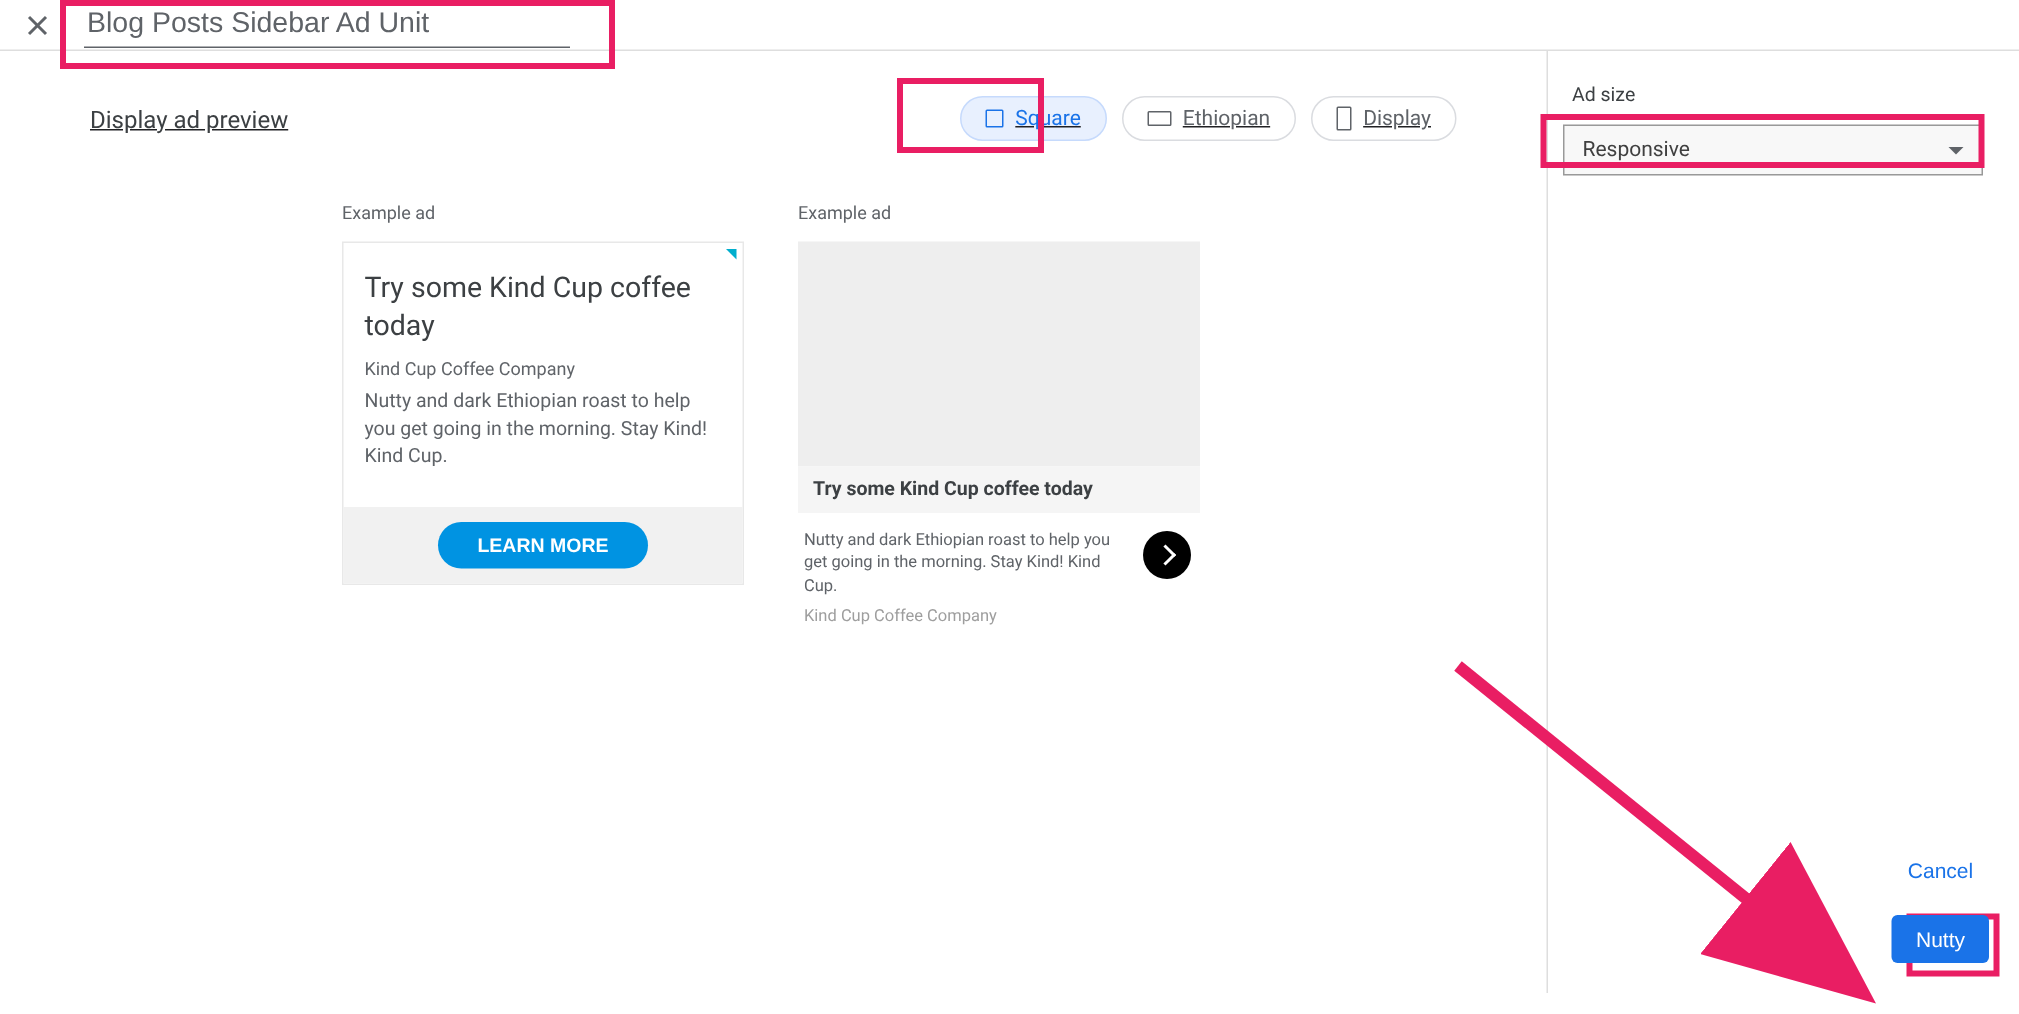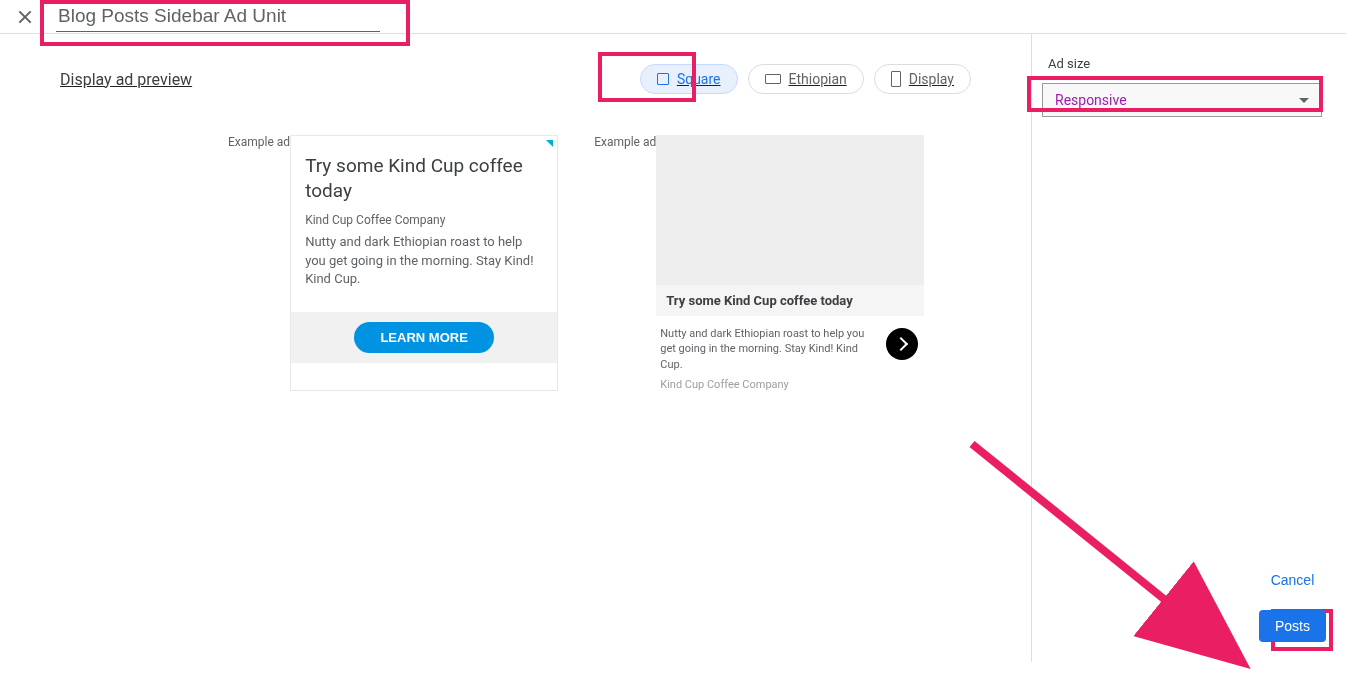--- a/index.html
+++ b/index.html
@@ -131,21 +131,21 @@
     }
 
     .examples-row {
       display: flex;
       gap: 36px;
       margin-left: 168px;
     }
 
     .example-col {
       display: flex;
-      flex-direction: row;
+      flex-direction: column;
     }
 
     .example-label {
       font-size: 12px;
       color: #5f6368;
       margin-bottom: 12px;
     }
 
     .ad-card-1 {
       width: 268px;
@@ -277,21 +277,21 @@
       margin-bottom: 12px;
       padding-left: 6px;
     }
 
     .size-select {
       width: 280px;
       border: 1px solid #999;
       background: #f8f8f8;
       padding: 8px 12px;
       font-size: 14px;
-      color: #a21caf;
+      color: #404040;
       display: flex;
       justify-content: space-between;
       align-items: center;
       cursor: pointer;
     }
 
     .caret-down {
       width: 0;
       height: 0;
       border-left: 5px solid transparent;
@@ -450,18 +450,18 @@
       <defs>
         <marker id="ah" markerWidth="14" markerHeight="12" refX="11" refY="6" orient="auto">
           <path d="M0,0 L14,6 L0,12 Z" fill="#e91e63"></path>
         </marker>
       </defs>
       <line x1="20" y1="20" x2="280" y2="230" stroke="#e91e63" stroke-width="8" marker-end="url(#ah)"></line>
     </svg>
 
     <div class="footer-actions">
       <button class="cancel-btn">Cancel</button>
-      <button class="create-btn">Posts</button>
+      <button class="create-btn">Nutty</button>
     </div>
   </div>
 </div>
 
 <div class="hl hl-title"></div>
 
 </body></html>

